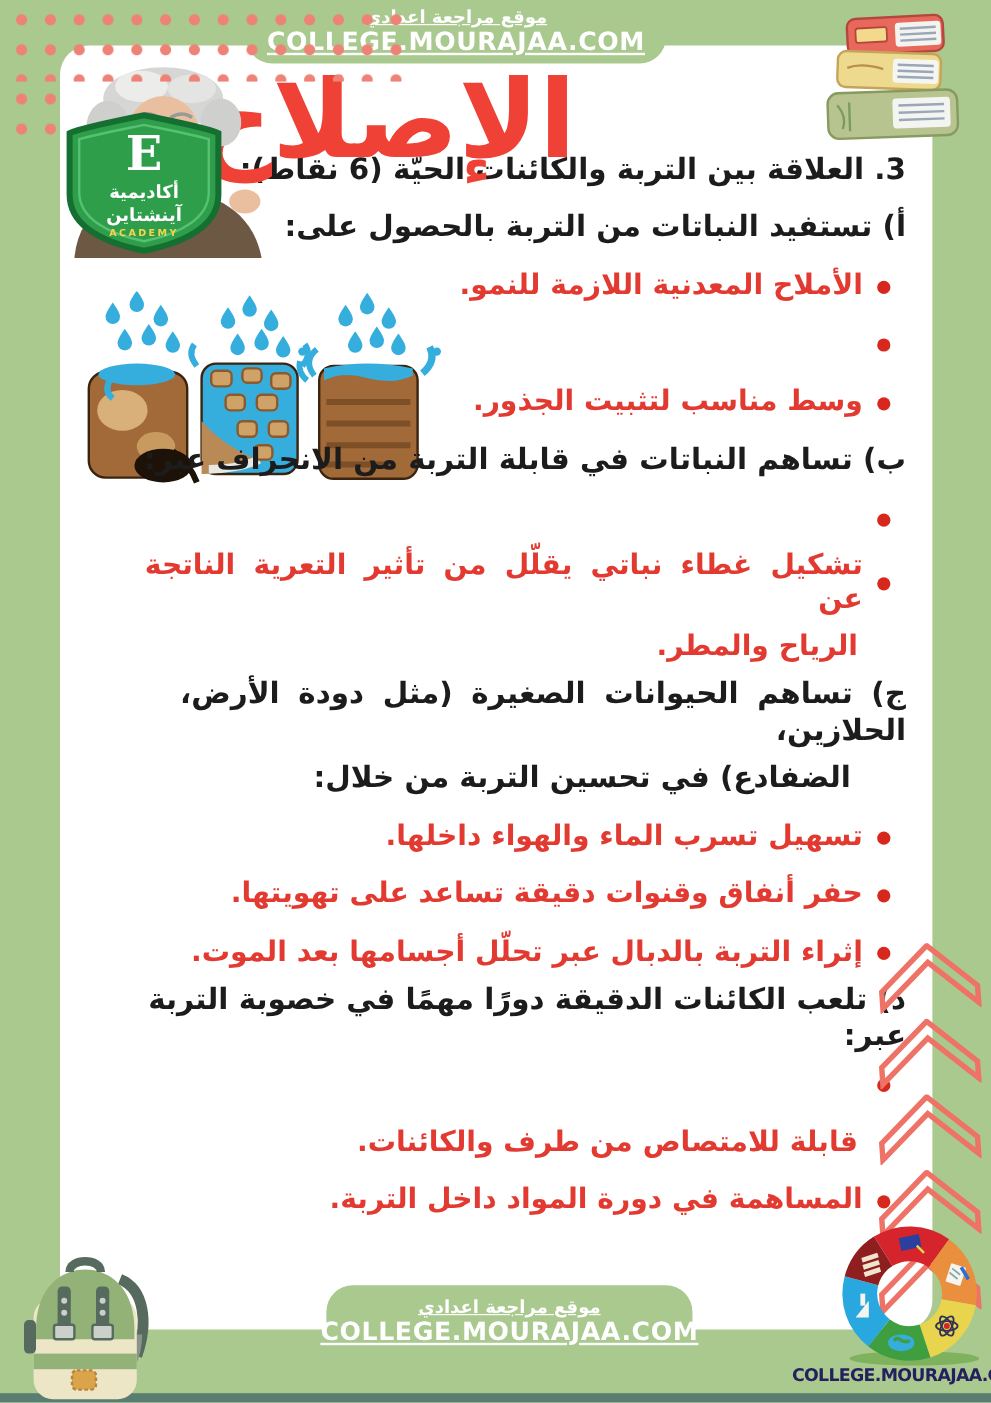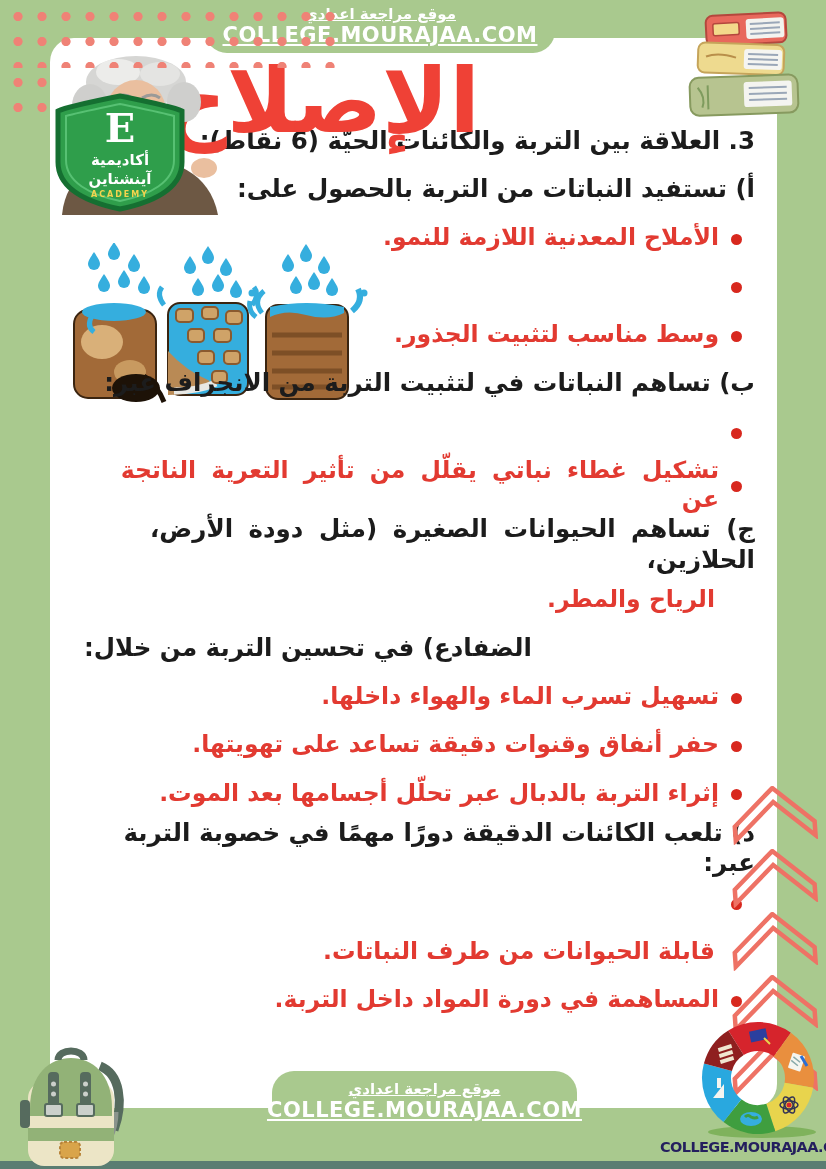--- a/index.html
+++ b/index.html
@@ -28,21 +28,21 @@
 
   
   .title{position:absolute;left:168px;top:40px;width:312px;text-align:left;color:#ef4136;font-size:90px;font-weight:bold;line-height:1.35;z-index:3;direction:rtl;}
 
   
   .content{position:absolute;top:117px;right:71px;left:84px;direction:rtl;text-align:right;z-index:2;}
   .line{display:flex;align-items:center;min-height:48.4px;gap:12px;font-weight:bold;line-height:1.25;}
   .heading{font-size:24.5px;}
   .bullet{font-size:23.5px;padding-right:13px;}
   .continuation{padding-right:40px;font-size:23.5px;}
-  .continuation.black{font-size:24.5px;padding-right:46px;justify-content:flex-end;}
+  .continuation.black{font-size:24.5px;padding-right:46px;}
   .stretch{word-spacing:7px;}
   .black{color:#1c1c1c;}
   .red{color:#e23a31;}
   .dot{width:11px;height:11px;border-radius:50%;background:#d8281e;flex:0 0 auto;margin-top:3px;}
 
   
   .einstein{position:absolute;left:48px;top:50px;z-index:4;}
   .books{position:absolute;left:688px;top:6px;z-index:3;}
   .soil{position:absolute;left:56px;top:243px;z-index:2;}
   .chev{position:absolute;left:730px;width:88px;height:56px;z-index:4;transform:rotate(-4deg);}
@@ -193,63 +193,63 @@
     </div>
       <div class="line bullet red">
       <span class="dot"></span>
     </div>
       <div class="line bullet red">
       <span class="dot"></span>
       <span>وسط مناسب لتثبيت الجذور.</span>
     </div>
       <div class="line heading black">
 
-      <span>ب) تساهم النباتات في لتثبيت التربة من الانجراف عبر:</span>
+      <span>ب) تساهم النباتات في قابلة التربة من الانجراف عبر:</span>
     </div>
       <div class="line bullet red">
       <span class="dot"></span>
     </div>
       <div class="line bullet red stretch">
       <span class="dot"></span>
       <span>تشكيل غطاء نباتي يقلّل من تأثير التعرية الناتجة عن</span>
     </div>
+      <div class="line continuation red">
+
+      <span>الرياح والمطر.</span>
+    </div>
       <div class="line heading black stretch">
 
       <span>ج) تساهم الحيوانات الصغيرة (مثل دودة الأرض، الحلازين،</span>
     </div>
+      <div class="line continuation black">
+
+      <span>الضفادع) في تحسين التربة من خلال:</span>
+    </div>
+      <div class="line bullet red">
+      <span class="dot"></span>
+      <span>تسهيل تسرب الماء والهواء داخلها.</span>
+    </div>
+      <div class="line bullet red">
+      <span class="dot"></span>
+      <span>حفر أنفاق وقنوات دقيقة تساعد على تهويتها.</span>
+    </div>
+      <div class="line bullet red">
+      <span class="dot"></span>
+      <span>إثراء التربة بالدبال عبر تحلّل أجسامها بعد الموت.</span>
+    </div>
+      <div class="line heading black">
+
+      <span>د) تلعب الكائنات الدقيقة دورًا مهمًا في خصوبة التربة عبر:</span>
+    </div>
+      <div class="line bullet red stretch">
+      <span class="dot"></span>
+    </div>
       <div class="line continuation red">
 
-      <span>الرياح والمطر.</span>
-    </div>
-      <div class="line continuation black">
-
-      <span>الضفادع) في تحسين التربة من خلال:</span>
-    </div>
-      <div class="line bullet red">
-      <span class="dot"></span>
-      <span>تسهيل تسرب الماء والهواء داخلها.</span>
-    </div>
-      <div class="line bullet red">
-      <span class="dot"></span>
-      <span>حفر أنفاق وقنوات دقيقة تساعد على تهويتها.</span>
-    </div>
-      <div class="line bullet red">
-      <span class="dot"></span>
-      <span>إثراء التربة بالدبال عبر تحلّل أجسامها بعد الموت.</span>
-    </div>
-      <div class="line heading black">
-
-      <span>د) تلعب الكائنات الدقيقة دورًا مهمًا في خصوبة التربة عبر:</span>
-    </div>
-      <div class="line bullet red stretch">
-      <span class="dot"></span>
-    </div>
-      <div class="line continuation red">
-
-      <span>قابلة الحيوانات من طرف النباتات.</span>
+      <span>قابلة للامتصاص من طرف والكائنات.</span>
     </div>
       <div class="line bullet red">
       <span class="dot"></span>
       <span>المساهمة في دورة المواد داخل التربة.</span>
     </div>
     </div>
 
   <svg class="chev" style="top:786px" viewBox="0 0 88 56">
       <path d="M4,38 L44,2 L84,38 L84,52 L44,16 L4,52 Z" fill="none" stroke="#ee7265" stroke-width="4.5"></path>
     </svg>

